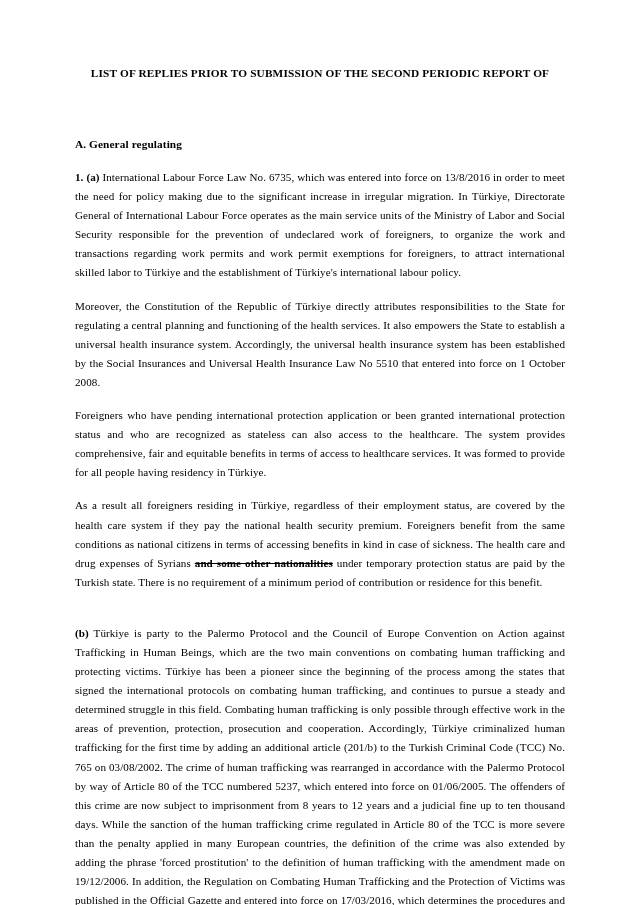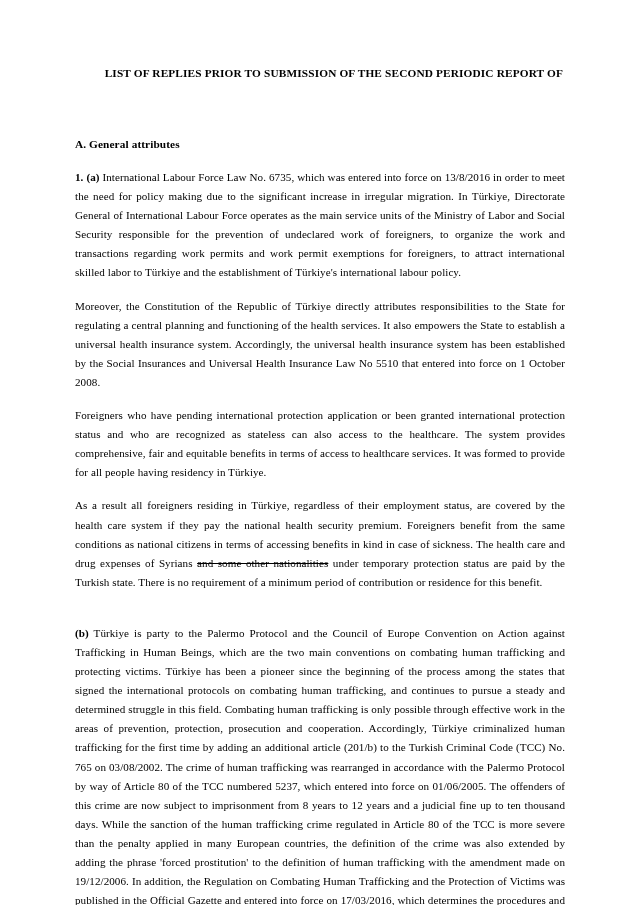--- a/index.html
+++ b/index.html
@@ -16,21 +16,21 @@
   }
   .page {
     position: relative;
     width: 640px;
     height: 905px;
     background: #ffffff;
     box-sizing: border-box;
     padding: 62px 75px 0 75px;
   }
   .doc-title {
-    text-align: right;
+    text-align: center;
     font-weight: bold;
     font-size: 11.3px;
     line-height: 22px;
     letter-spacing: 0.15px;
     margin: 0 0 0 0;
     padding: 0 2px;
   }
   .spacer-after-title {
     height: 36px;
   }
@@ -56,38 +56,38 @@
     line-height: 19.1px;
     text-align: justify;
     text-justify: inter-word;
     letter-spacing: 0.05px;
   }
   .lead-label {
     font-weight: bold;
   }
   .struck {
     text-decoration: line-through;
-    font-weight: normal;
+    font-weight: bold;
   }
 </style>
 </head>
 <body>
 
 <div class="page">
 
   <div class="doc-title">
     <div>LIST OF REPLIES PRIOR TO SUBMISSION OF THE SECOND PERIODIC REPORT OF</div>
   </div>
 
   <div class="spacer-after-title"></div>
 
 
   <div class="spacer-sm"></div>
 
-  <div class="section-heading">A. General attributes</div>
+  <div class="section-heading">A. General regulating</div>
 
   <div class="spacer-sm"></div>
 
   <p class="body-text"><span class="lead-label">1. (a)</span><span> International Labour Force Law No. 6735, which was entered into force on 13/8/2016 in order to meet the need for policy making due to the significant increase in irregular migration. In Türkiye, Directorate General of International Labour Force operates as the main service units of the Ministry of Labor and Social Security responsible for the prevention of undeclared work of foreigners, to organize the work and transactions regarding work permits and work permit exemptions for foreigners, to attract international skilled labor to Türkiye and the establishment of Türkiye's international labour policy.</span></p>
 
   <div class="spacer-para"></div>
 
   <p class="body-text">Moreover, the Constitution of the Republic of Türkiye directly attributes responsibilities to the State for regulating a central planning and functioning of the health services. It also empowers the State to establish a universal health insurance system. Accordingly, the universal health insurance system has been established by the Social Insurances and Universal Health Insurance Law No 5510 that entered into force on 1 October 2008.</p>
 
   <div class="spacer-para"></div>

